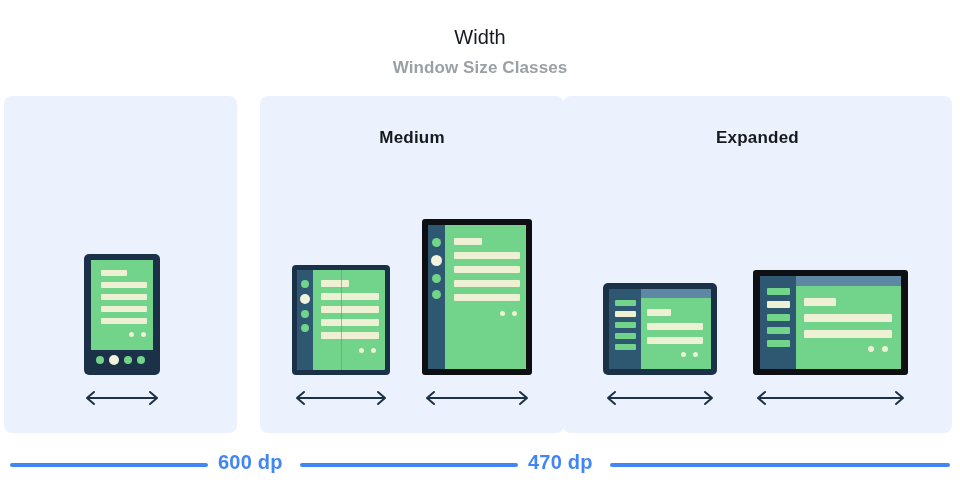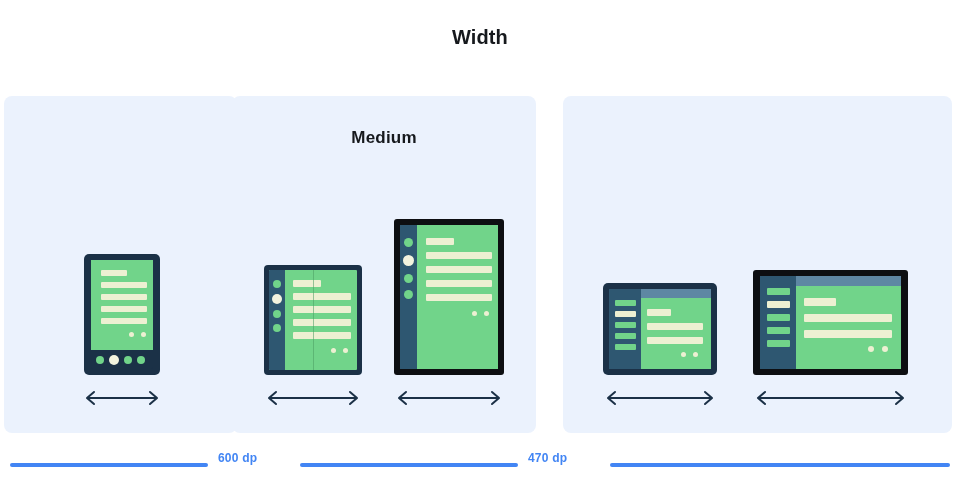--- a/index.html
+++ b/index.html
@@ -6,31 +6,31 @@
   body{
     width:960px;height:494px;
     background:#ffffff;
     font-family:"Liberation Sans","DejaVu Sans",sans-serif;
     overflow:hidden;position:relative;
   }
   .stage{position:absolute;inset:0;}
 
   
   .hdr{position:absolute;left:0;top:0;width:960px;text-align:center;}
-  .hdr-title{font-size:20px;font-weight:700;color:#16191d;letter-spacing:.1px;margin-top:26px;}
+  .hdr-title{font-size:20px;font-weight:400;color:#16191d;letter-spacing:.1px;margin-top:26px;}
   .hdr-sub{font-size:17px;font-weight:700;color:#9aa0a6;letter-spacing:.1px;margin-top:9px;}
 
   
   .panels{position:absolute;left:0;top:96px;width:960px;height:337px;}
   .panel{
     position:absolute;top:0;height:337px;
     background:#ebf2fd;border-radius:8px;
   }
   .p-compact{left:4px;width:233px;}
-  .p-medium{left:232px;width:304px;}
+  .p-medium{left:260px;width:304px;}
   .p-expanded{left:563px;width:389px;}
   .panel-title{
     position:absolute;top:32px;left:0;width:100%;
     text-align:center;font-size:17px;font-weight:700;color:#16191d;
     letter-spacing:.2px;
   }
 
   
   .devgroup{position:absolute;bottom:0;left:0;width:100%;height:260px;}
   .dev-wrap{position:absolute;bottom:58px;}
@@ -54,31 +54,32 @@
   .railbar.cream{background:#edf0d2;}
 
   
   .arrow{position:absolute;bottom:26px;height:18px;}
   .arrow svg{display:block;overflow:visible;}
 
   
   .footer{position:absolute;left:0;top:446px;width:960px;height:48px;}
   .rule{position:absolute;top:17px;height:4px;background:#4285f4;border-radius:2px;}
   .dplabel{
-    position:absolute;top:5px;font-size:12px;font-weight:700;
+    position:absolute;top:5px;font-size:20px;font-weight:700;
     color:#4285f4;letter-spacing:.2px;white-space:nowrap;
   }
 </style>
 </head>
 <body>
 
 <div class="stage">
 
   <div class="hdr">
     <div class="hdr-title">Width</div>
+    <div class="hdr-sub">Window Size Classes</div>
   </div>
 
   <div class="panels">
 
     <div class="panel p-compact">
 
       <div class="devgroup">
 
         <div class="dev-wrap" style="left:80px;">
           <div class="device navy" style="width:76px;height:121px;border-radius:5px;">
@@ -166,20 +167,21 @@
               <polyline points="12,3 5,9 12,15" fill="none" stroke="#1b3147" stroke-width="2" stroke-linecap="round" stroke-linejoin="round"></polyline>
               <polyline points="98,3 105,9 98,15" fill="none" stroke="#1b3147" stroke-width="2" stroke-linecap="round" stroke-linejoin="round"></polyline>
             </svg>
           </div>
         </div>
 
       </div>
     </div>
 
     <div class="panel p-expanded">
+      <div class="panel-title">Expanded</div>
 
       <div class="devgroup">
 
         <div class="dev-wrap" style="left:40px;bottom:58px;">
           <div class="device navy" style="width:114px;height:92px;border-radius:5px;">
             <div class="screen" style="left:6px;top:6px;width:102px;height:80px;">
               <div class="rail" style="width:32px;">
                 <div class="railbar green" style="left:6px;top:11px;width:21px;height:6px;"></div>
                 <div class="railbar cream" style="left:6px;top:22px;width:21px;height:6px;"></div>
                 <div class="railbar green" style="left:6px;top:33px;width:21px;height:6px;"></div>

